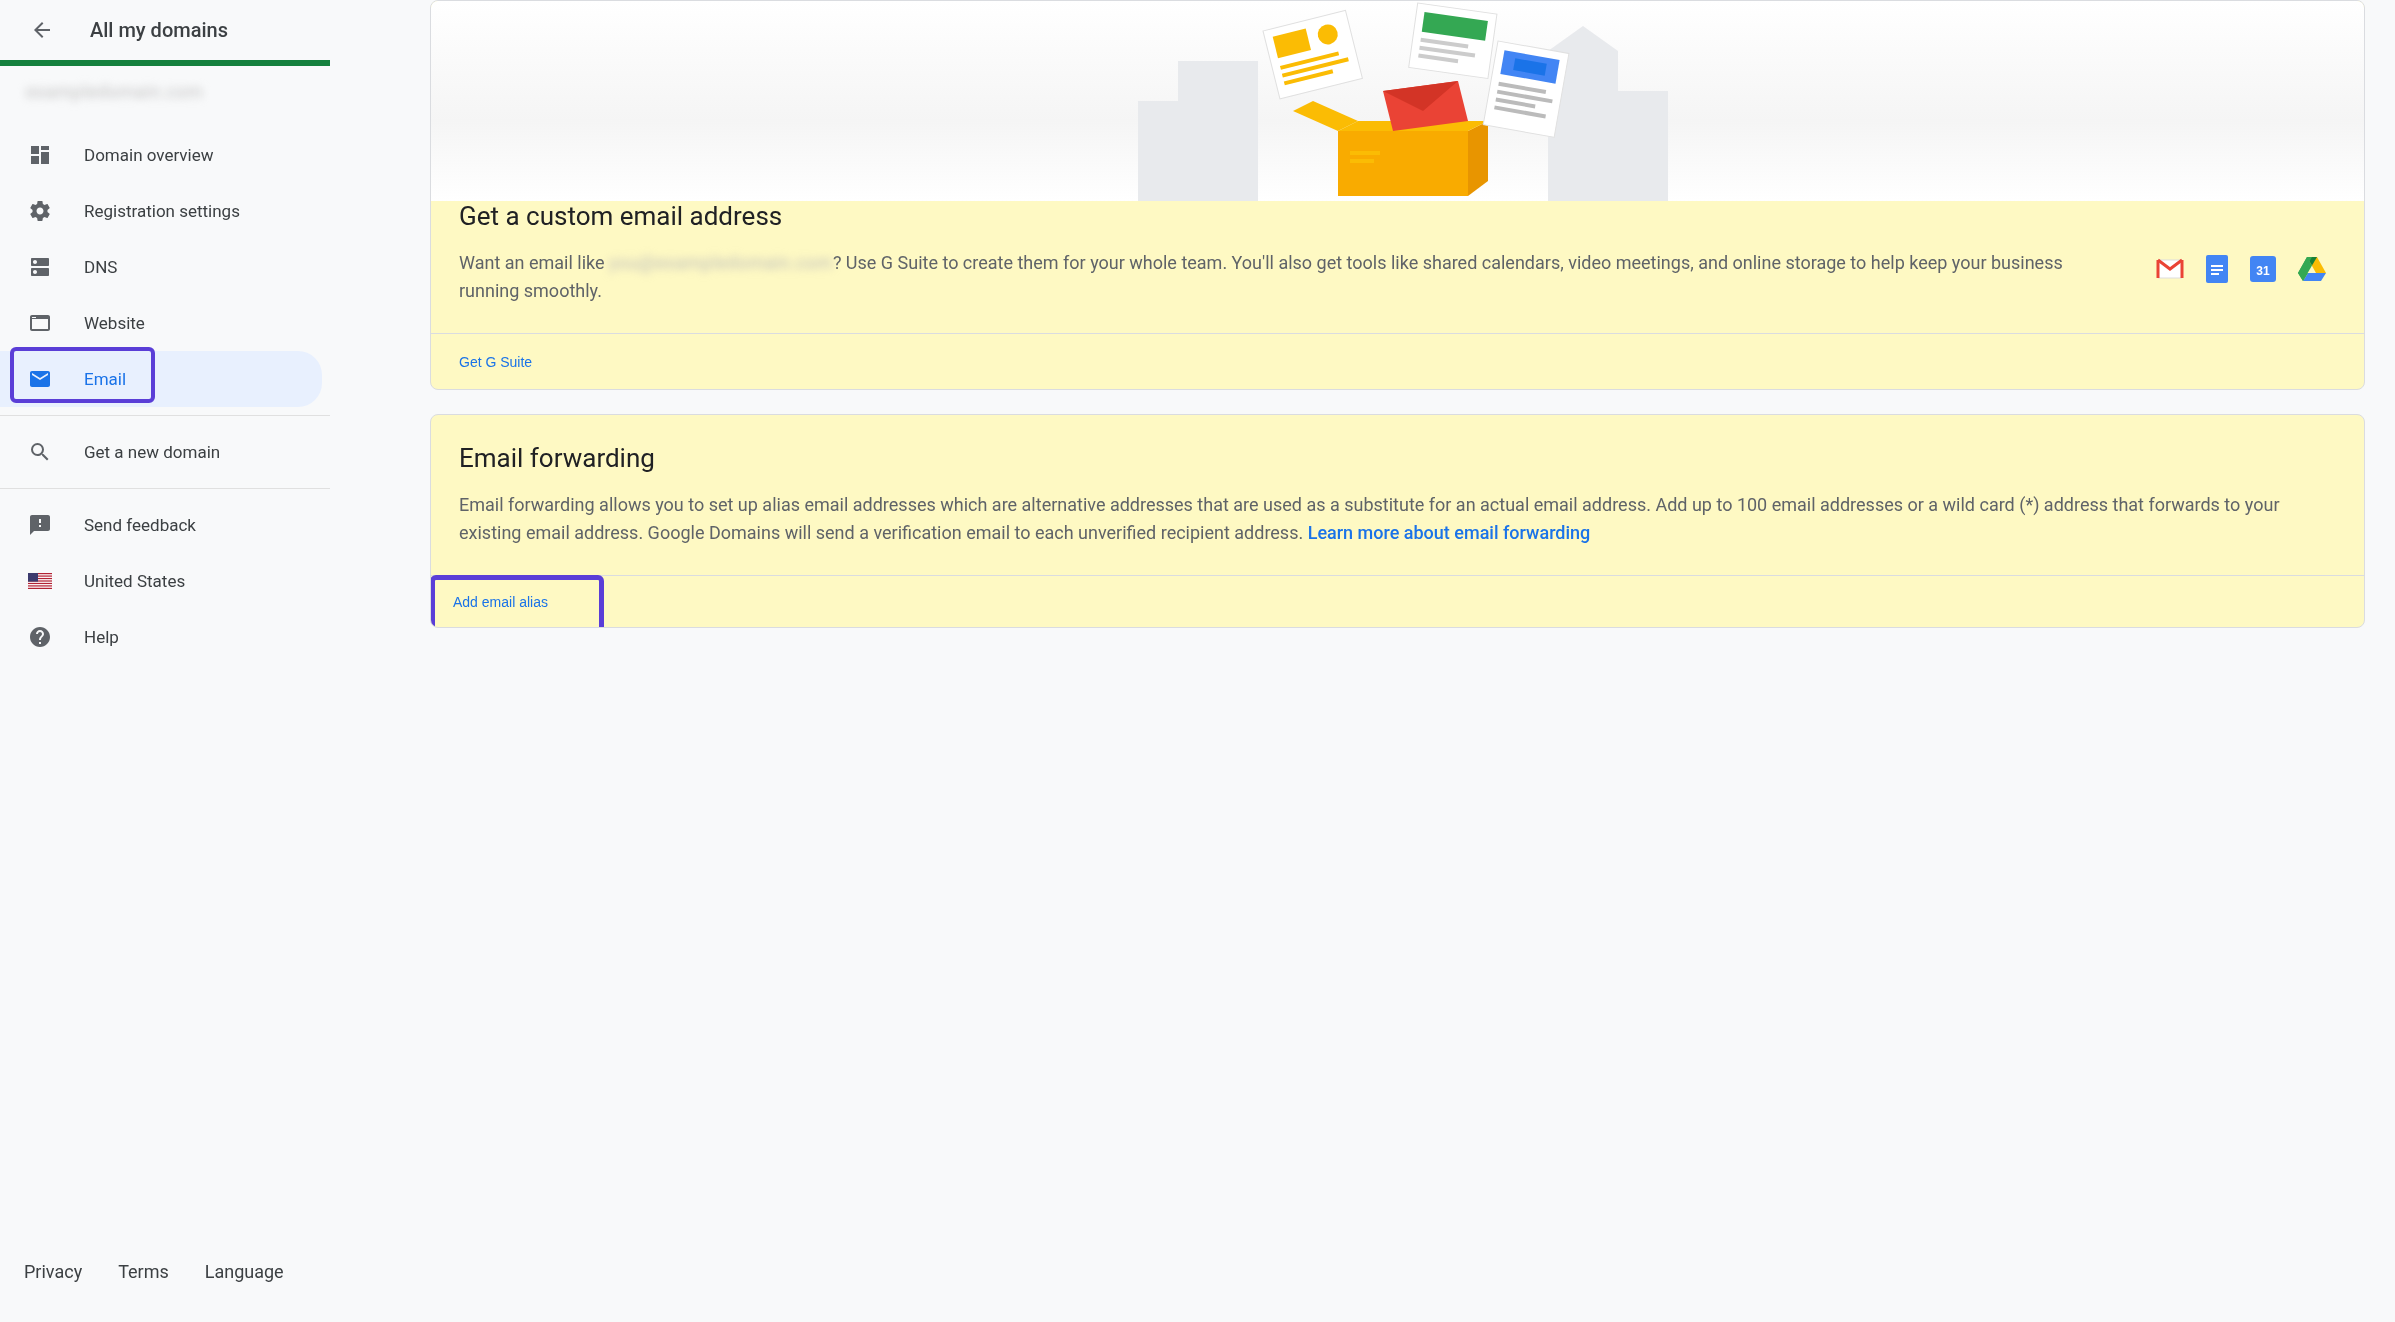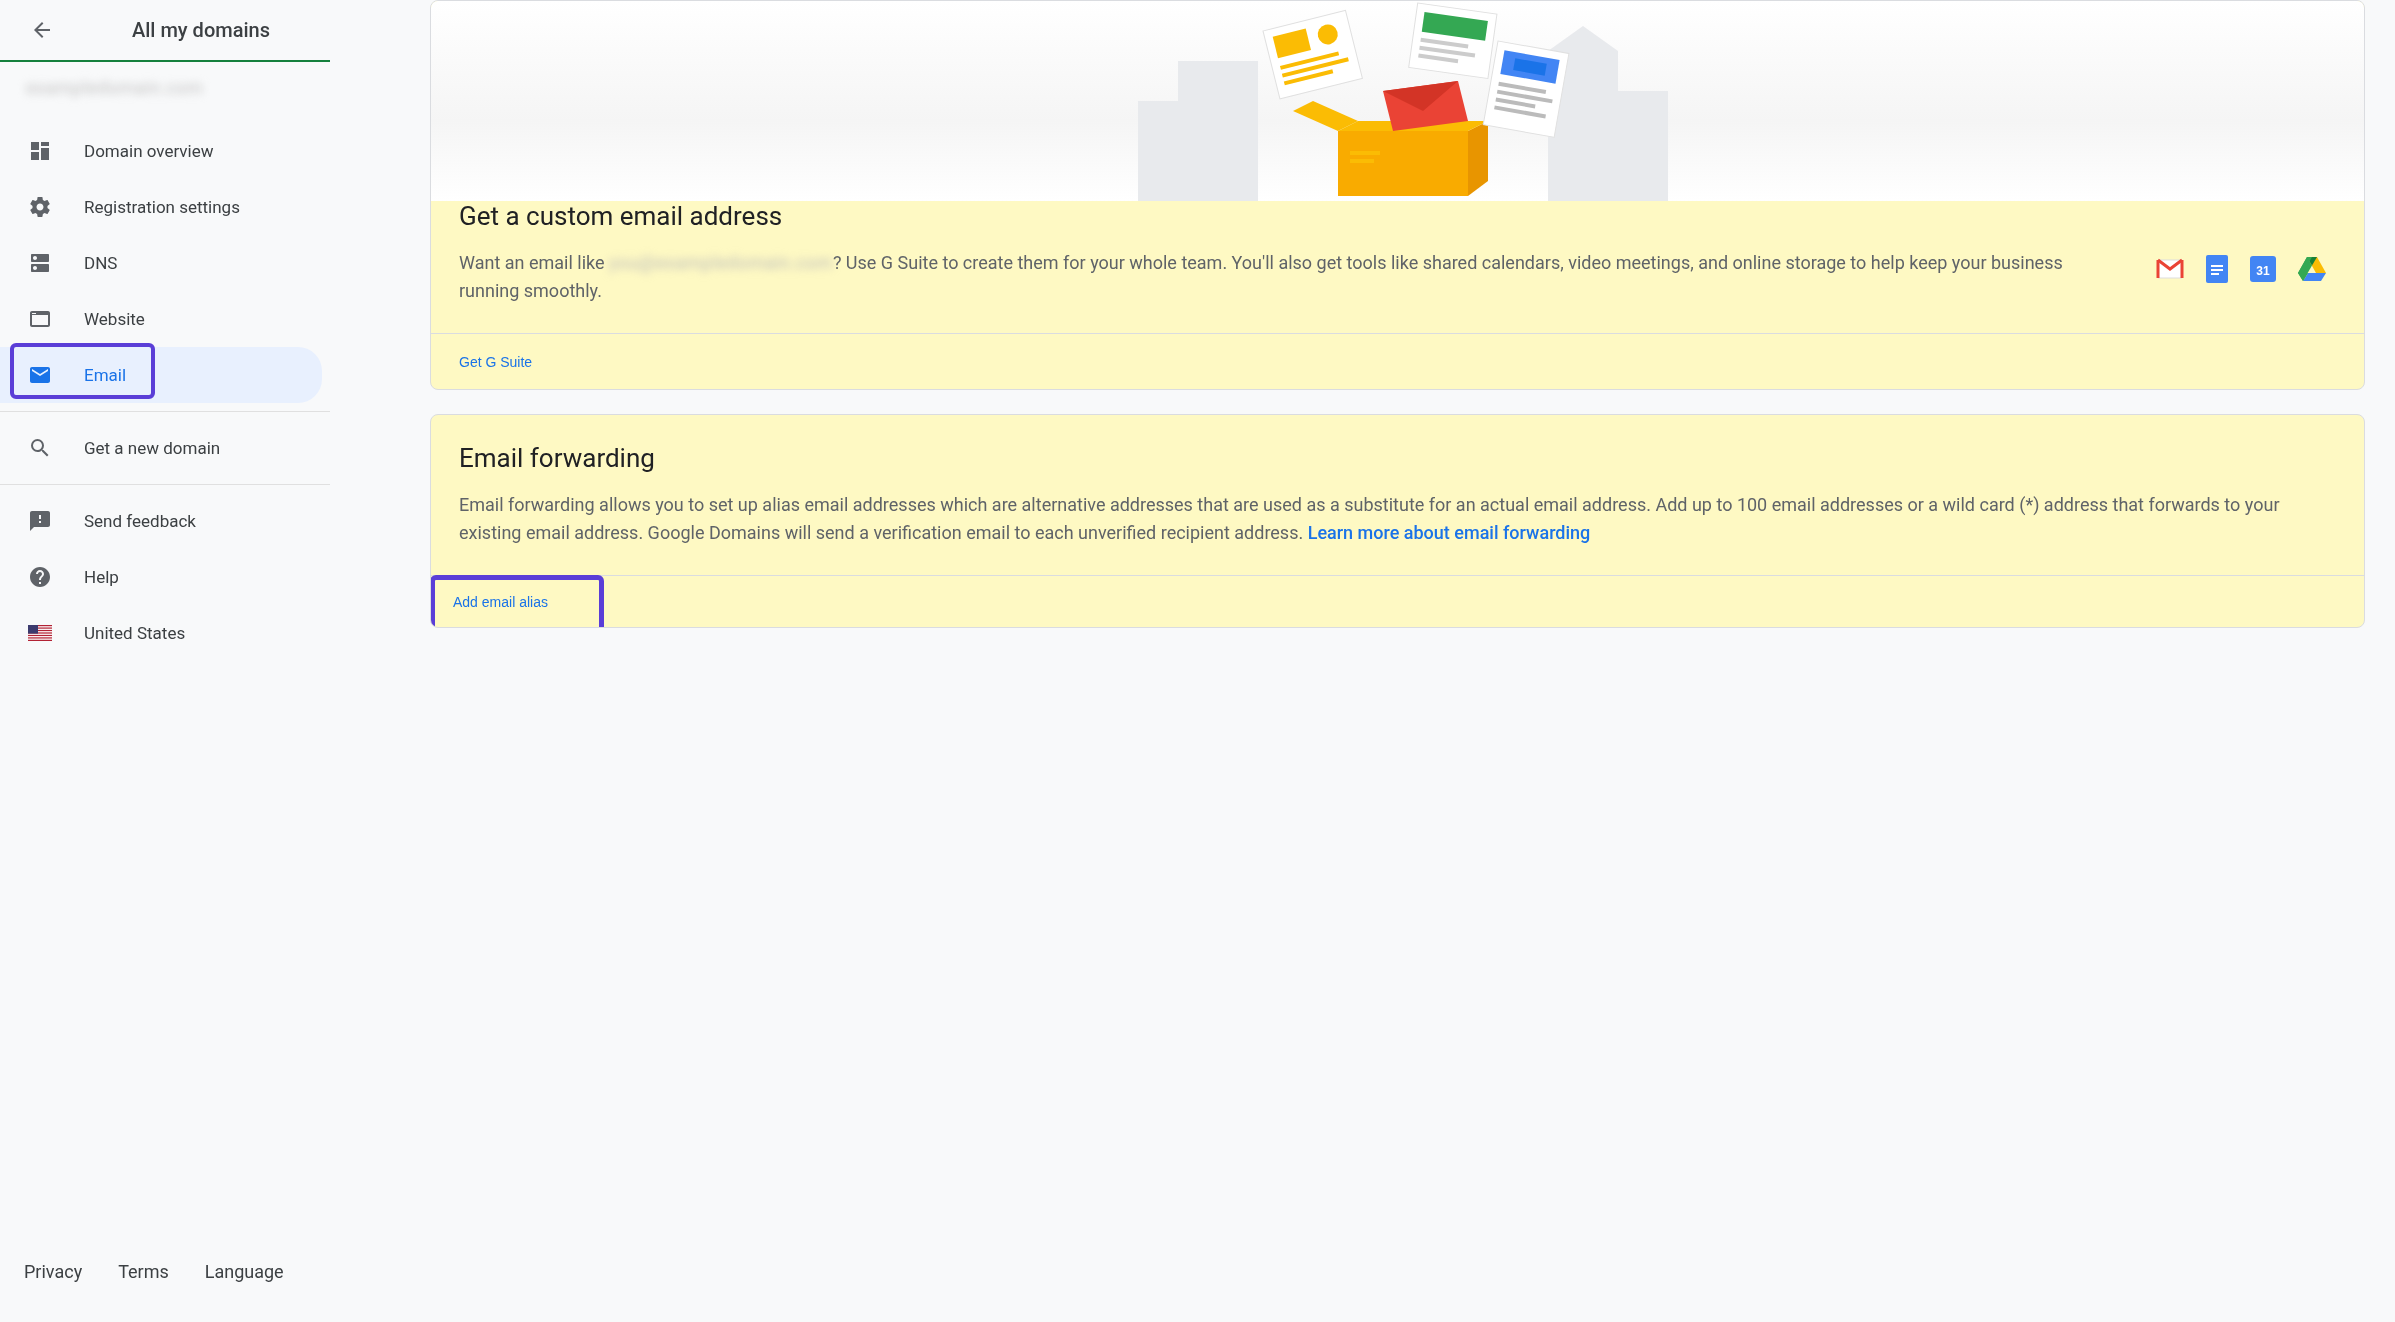--- a/index.html
+++ b/index.html
@@ -18,22 +18,21 @@
       width: 330px;
       background: #f8f9fa;
       display: flex;
       flex-direction: column;
       padding-bottom: 20px;
     }
     .sidebar-header {
       display: flex;
       align-items: flex-start;
       padding: 18px 0 18px 30px;
-      border-bottom: 2px solid #15803d;
-      gap: 42px;
+      border-bottom: 6px solid #15803d;
     }
     .back-arrow {
       width: 24px;
       height: 24px;
       margin-right: 36px;
       cursor: pointer;
     }
     .sidebar-title {
       font-size: 20px;
       font-weight: 500;
@@ -291,41 +290,41 @@
       <span class="nav-icon">
         <svg viewBox="0 0 24 24" width="24" height="24">
             <path d="M20 2H4c-1.1 0-2 .9-2 2v18l4-4h14c1.1 0 2-.9 2-2V4c0-1.1-.9-2-2-2zm-7 12h-2v-2h2v2zm0-4h-2V6h2v4z"></path>
           </svg>
       </span>
       <span class="nav-label">Send feedback</span>
     </div>
 
     <div class="nav-item">
       <span class="nav-icon">
-        <svg viewBox="0 0 24 24" width="24" height="24">
-            <path d="M12 2C6.48 2 2 6.48 2 12s4.48 10 10 10 10-4.48 10-10S17.52 2 12 2zm1 17h-2v-2h2v2zm2.07-7.75l-.9.92C13.45 12.9 13 13.5 13 15h-2v-.5c0-1.1.45-2.1 1.17-2.83l1.24-1.26c.37-.36.59-.86.59-1.41 0-1.1-.9-2-2-2s-2 .9-2 2H8c0-2.21 1.79-4 4-4s4 1.79 4 4c0 .88-.36 1.68-.93 2.25z"></path>
-          </svg>
-      </span>
-      <span class="nav-label">Help</span>
-    </div>
-
-    <div class="nav-item">
-      <span class="nav-icon">
         <svg viewBox="0 0 24 16" width="24" height="16">
             <rect width="24" height="16" fill="#b22234"></rect>
             <rect y="1.23" width="24" height="1.23" fill="#fff"></rect>
             <rect y="3.69" width="24" height="1.23" fill="#fff"></rect>
             <rect y="6.15" width="24" height="1.23" fill="#fff"></rect>
             <rect y="8.62" width="24" height="1.23" fill="#fff"></rect>
             <rect y="11.08" width="24" height="1.23" fill="#fff"></rect>
             <rect y="13.54" width="24" height="1.23" fill="#fff"></rect>
             <rect width="10" height="8.6" fill="#3c3b6e"></rect>
           </svg>
       </span>
       <span class="nav-label">United States</span>
+    </div>
+
+    <div class="nav-item">
+      <span class="nav-icon">
+        <svg viewBox="0 0 24 24" width="24" height="24">
+            <path d="M12 2C6.48 2 2 6.48 2 12s4.48 10 10 10 10-4.48 10-10S17.52 2 12 2zm1 17h-2v-2h2v2zm2.07-7.75l-.9.92C13.45 12.9 13 13.5 13 15h-2v-.5c0-1.1.45-2.1 1.17-2.83l1.24-1.26c.37-.36.59-.86.59-1.41 0-1.1-.9-2-2-2s-2 .9-2 2H8c0-2.21 1.79-4 4-4s4 1.79 4 4c0 .88-.36 1.68-.93 2.25z"></path>
+          </svg>
+      </span>
+      <span class="nav-label">Help</span>
     </div>
   </div>
 
   <div class="footer-links">
     <a>Privacy</a>
     <a>Terms</a>
     <a>Language</a>
   </div>
 </div>
 

